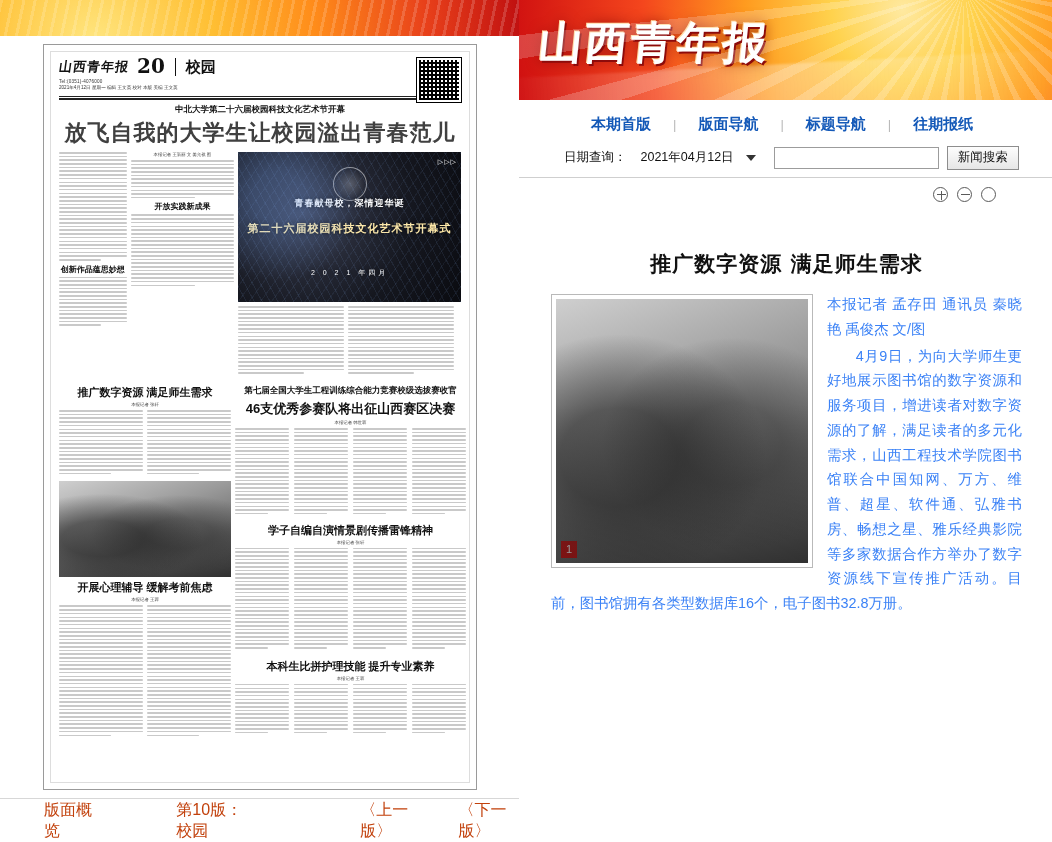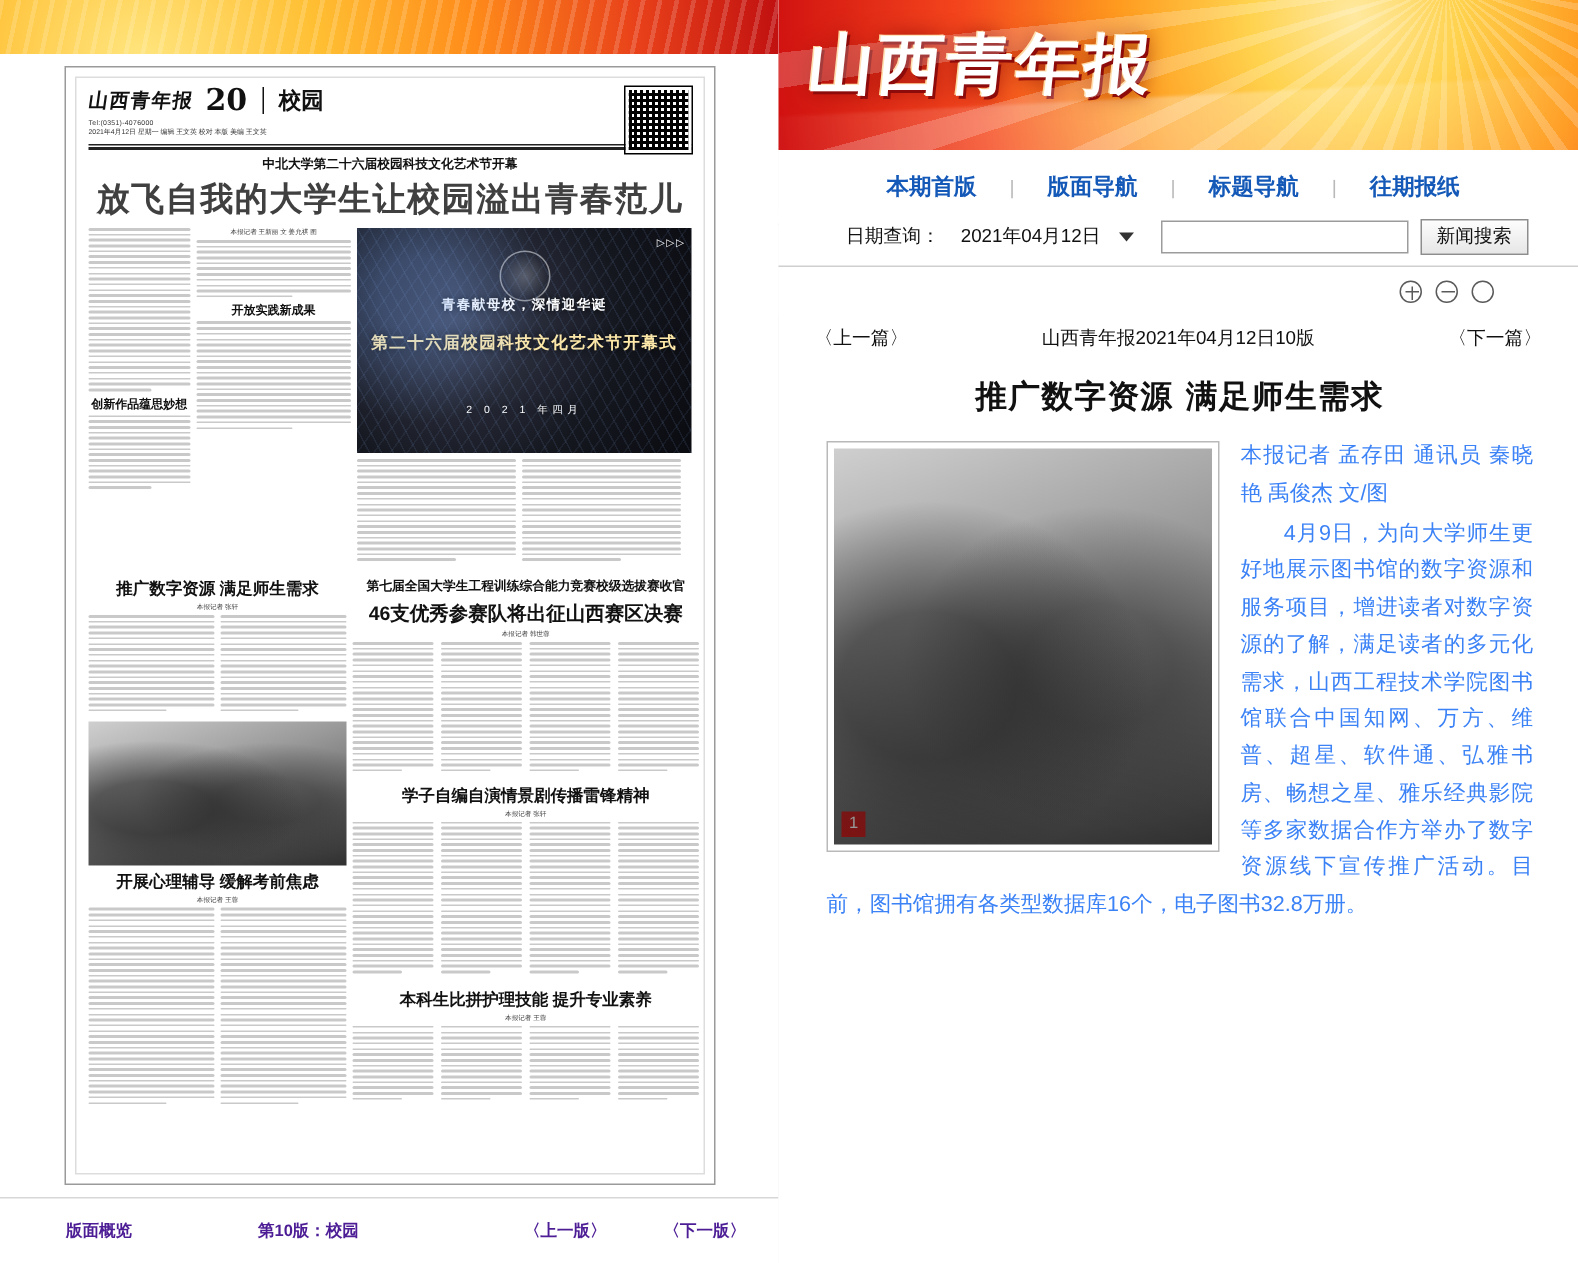--- a/index.html
+++ b/index.html
@@ -119,21 +119,21 @@
     width:34px;height:34px;border-radius:50%;
     border:1px solid rgba(255,255,255,.5);
     background:radial-gradient(circle,rgba(255,255,255,.22),rgba(255,255,255,0) 70%);
   }
   .stamp-dots{ position:absolute; right:4px; top:6px; color:#fff; font-size:7px; letter-spacing:1px;}
   #footer-bar{
     position:absolute; left:0; bottom:0; width:519px; height:44px;
     background:#fff; border-top:1px solid #d7d7d7;
     display:flex; align-items:center;
   }
-  #footer-bar .fb{ font-size:11px; color:#4c1d95;font-weight:bold; }
+  #footer-bar .fb{ font-size:16px; color:#c2410c; }
   
   #right-panel{
     position:absolute; left:519px; top:0; width:533px; height:842px; background:#fff;
   }
   #banner{
     position:absolute; left:0; top:0; width:533px; height:100px;
     background:
       radial-gradient(circle at 72% 10%, #ffe9a0 0%, #ffd24d 18%, #ff9b1f 40%, #f4461d 66%, #cf0f10 100%);
     overflow:hidden;
   }
@@ -901,25 +901,20 @@
     <input type="text" placeholder="" style="">
     <button type="button">新闻搜索</button>
   </div>
 
   <div id="toolrow">
     <span class="circbtn plus"></span>
     <span class="circbtn minus"></span>
     <span class="circbtn plain"></span>
   </div>
 
-  <div id="artnav">
-    <span class="lnk">〈上一篇〉</span>
-    <span class="mid">山西青年报2021年04月12日10版</span>
-    <span class="lnk">〈下一篇〉</span>
-  </div>
 
   <div id="content">
     <div id="art-title">推广数字资源  满足师生需求</div>
 
     <div id="figure">
       <div class="ph photo-gray">
         <span class="badge">1</span>
       </div>
     </div>
 

